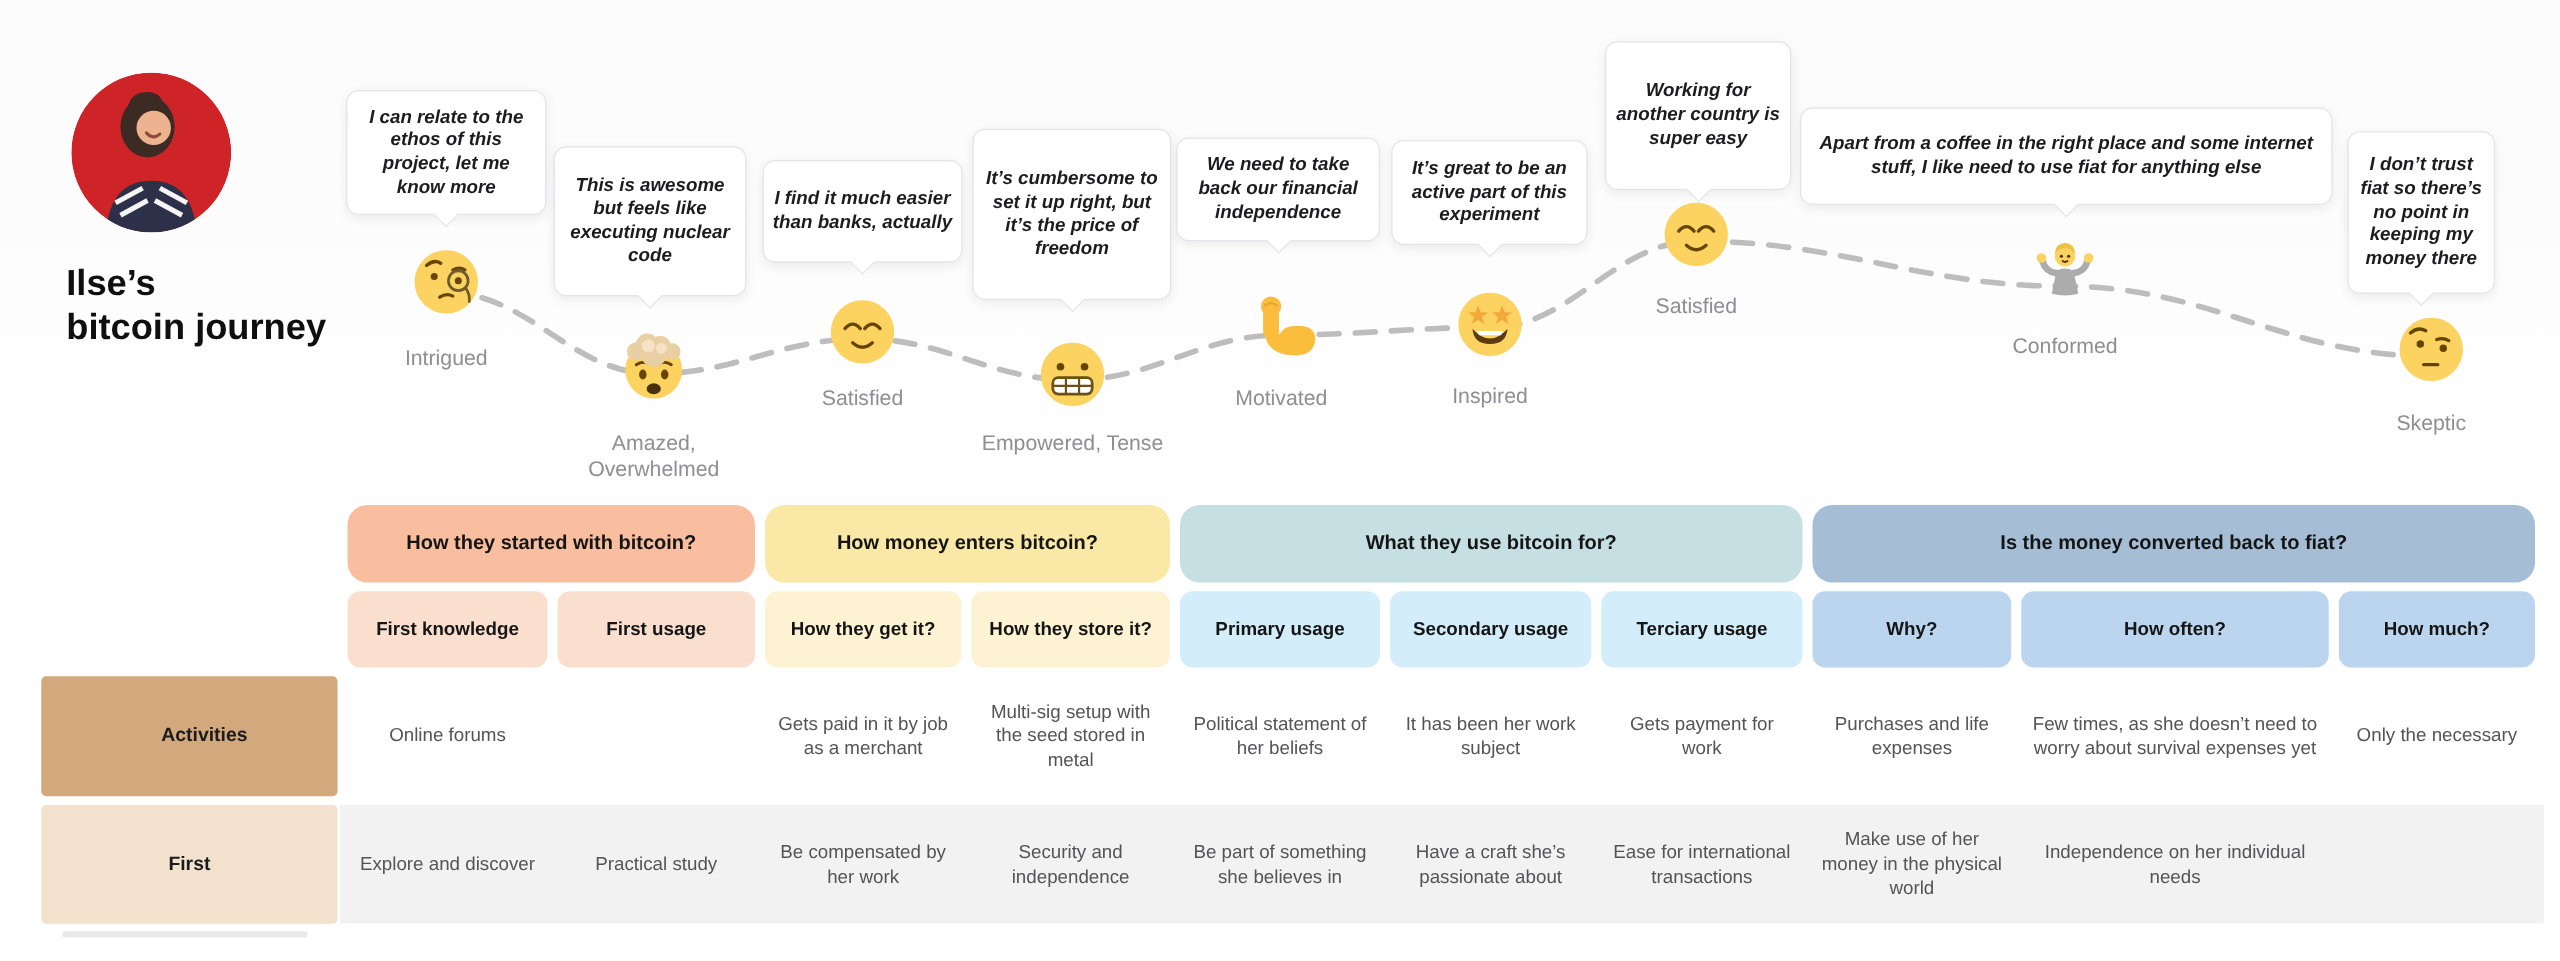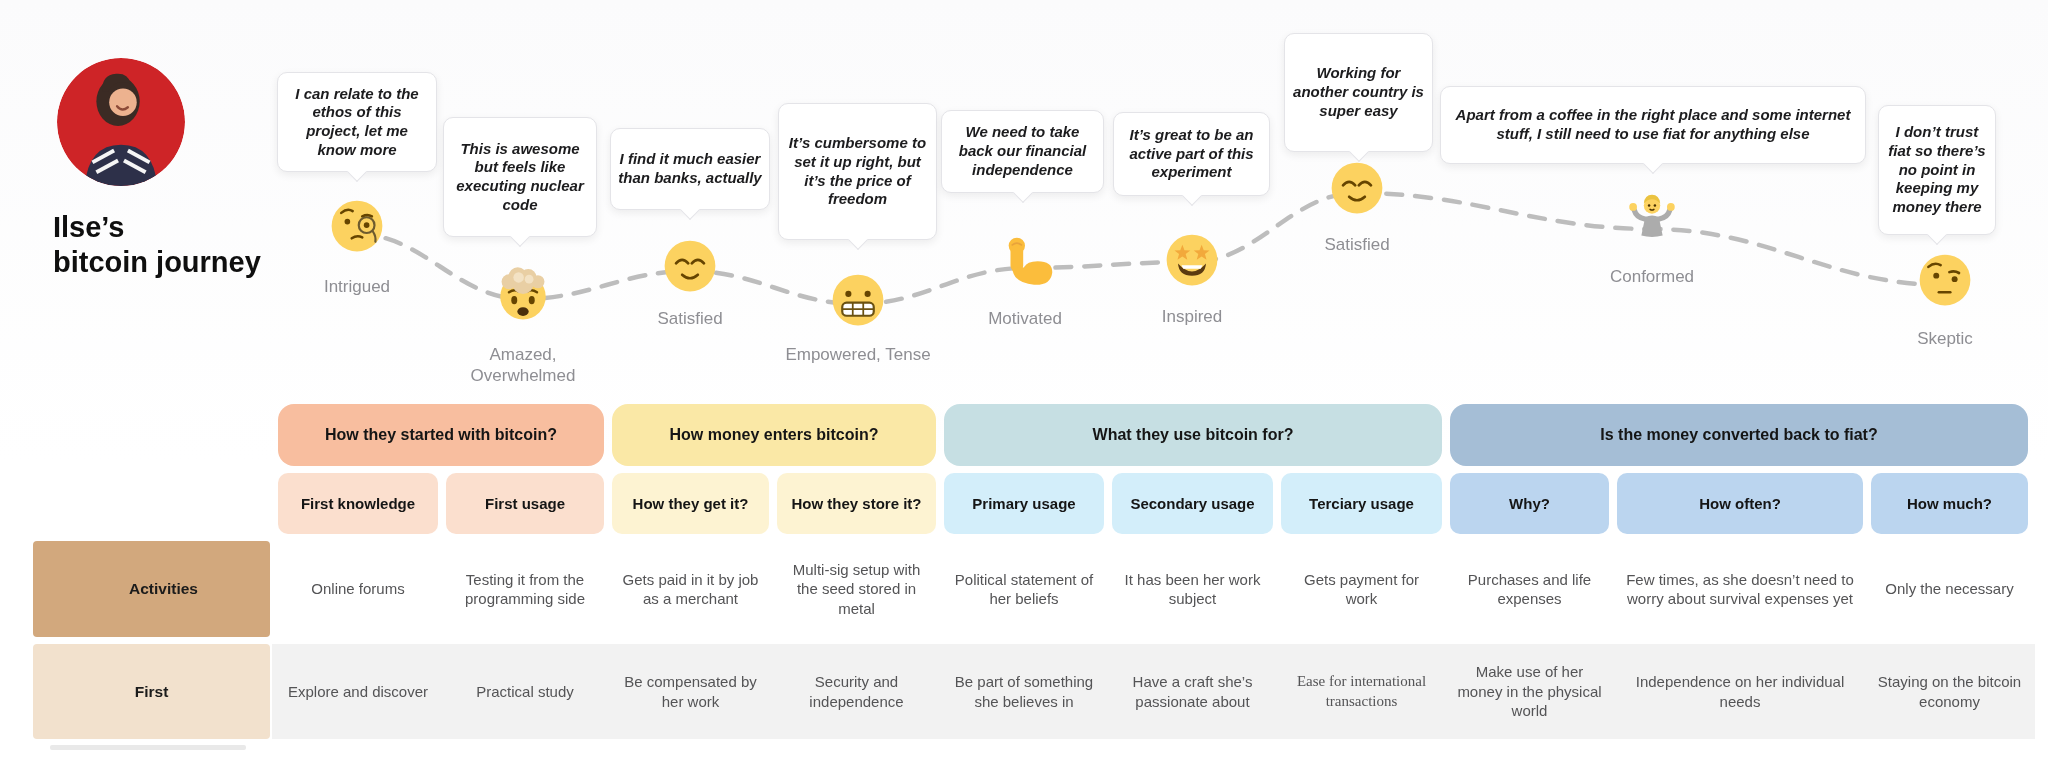--- a/index.html
+++ b/index.html
@@ -204,21 +204,21 @@
     </div>
   <div class="bubble" style="left:1113px;top:112px;width:157px;height:84px;">
     <span>It’s great to be an active part of this experiment</span>
       <span class="tail"></span>
     </div>
   <div class="bubble" style="left:1284px;top:33px;width:149px;height:119px;">
     <span>Working for another country is super easy</span>
       <span class="tail"></span>
     </div>
   <div class="bubble" style="left:1440px;top:86px;width:426px;height:78px;">
-    <span>Apart from a coffee in the right place and some internet stuff, I still need to use fiat for anything else</span>
+    <span>Apart from a coffee in the right place and some internet stuff, I like need to use fiat for anything else</span>
       <span class="tail"></span>
     </div>
   <div class="bubble" style="left:1878px;top:105px;width:118px;height:130px;font-style:italic;">
     <span>I don’t trust fiat so there’s no point in keeping my money there</span>
       <span class="tail"></span>
     </div>
 
   <div class="goals-bg" style="background-color: rgb(242, 242, 242);"></div>
   <div class="next-row-hint"></div>
 
@@ -235,36 +235,34 @@
     <div class="sub" style="grid-column: 5; background-color: rgb(253, 243, 210);">How they store it?</div>
     <div class="sub" style="grid-column: 6; background-color: rgb(211, 238, 250);">Primary usage</div>
     <div class="sub" style="grid-column: 7; background-color: rgb(211, 238, 250);">Secondary usage</div>
     <div class="sub" style="grid-column: 8; background-color: rgb(211, 238, 250);">Terciary usage</div>
     <div class="sub" style="grid-column: 9; background-color: rgb(187, 213, 239);">Why?</div>
     <div class="sub" style="grid-column: 10; background-color: rgb(187, 213, 239);">How often?</div>
     <div class="sub" style="grid-column: 11; background-color: rgb(187, 213, 239);">How much?</div>
 
     <div class="rowlabel" style="grid-area: 3 / 1; background-color: rgb(210, 168, 125); padding-left: 24px;">Activities</div>
     <div class="cell" style="grid-row:3;grid-column:2;">Online forums</div>
-    <div class="cell" style="grid-row:3;grid-column:3;">Testing it from the programming side</div>
     <div class="cell" style="grid-row:3;grid-column:4;">Gets paid in it by job as a merchant</div>
     <div class="cell" style="grid-row:3;grid-column:5;">Multi-sig setup with the seed stored in metal</div>
     <div class="cell" style="grid-row:3;grid-column:6;">Political statement of her beliefs</div>
     <div class="cell" style="grid-row:3;grid-column:7;">It has been her work subject</div>
     <div class="cell" style="grid-row:3;grid-column:8;">Gets payment for work</div>
     <div class="cell" style="grid-row:3;grid-column:9;">Purchases and life expenses</div>
     <div class="cell" style="grid-row:3;grid-column:10;">Few times, as she doesn’t need to worry about survival expenses yet</div>
     <div class="cell" style="grid-row:3;grid-column:11;">Only the necessary</div>
 
     <div class="rowlabel" style="grid-area: 4 / 1; background-color: rgb(242, 225, 205);">First</div>
     <div class="cell" style="grid-row:4;grid-column:2;">Explore and discover</div>
     <div class="cell" style="grid-row:4;grid-column:3;">Practical study</div>
     <div class="cell" style="grid-row:4;grid-column:4;">Be compensated by her work</div>
     <div class="cell" style="grid-row:4;grid-column:5;">Security and independence</div>
     <div class="cell" style="grid-row:4;grid-column:6;">Be part of something she believes in</div>
     <div class="cell" style="grid-row:4;grid-column:7;">Have a craft she’s passionate about</div>
-    <div class="cell" style="grid-row:4;grid-column:8;font-family:Liberation Serif, serif;">Ease for international transactions</div>
+    <div class="cell" style="grid-row:4;grid-column:8;">Ease for international transactions</div>
     <div class="cell" style="grid-row:4;grid-column:9;">Make use of her money in the physical world</div>
     <div class="cell" style="grid-row:4;grid-column:10;">Independence on her individual needs</div>
-    <div class="cell" style="grid-row:4;grid-column:11;">Staying on the bitcoin economy</div>
   </div>
 
 </div>
 
 </body></html>

